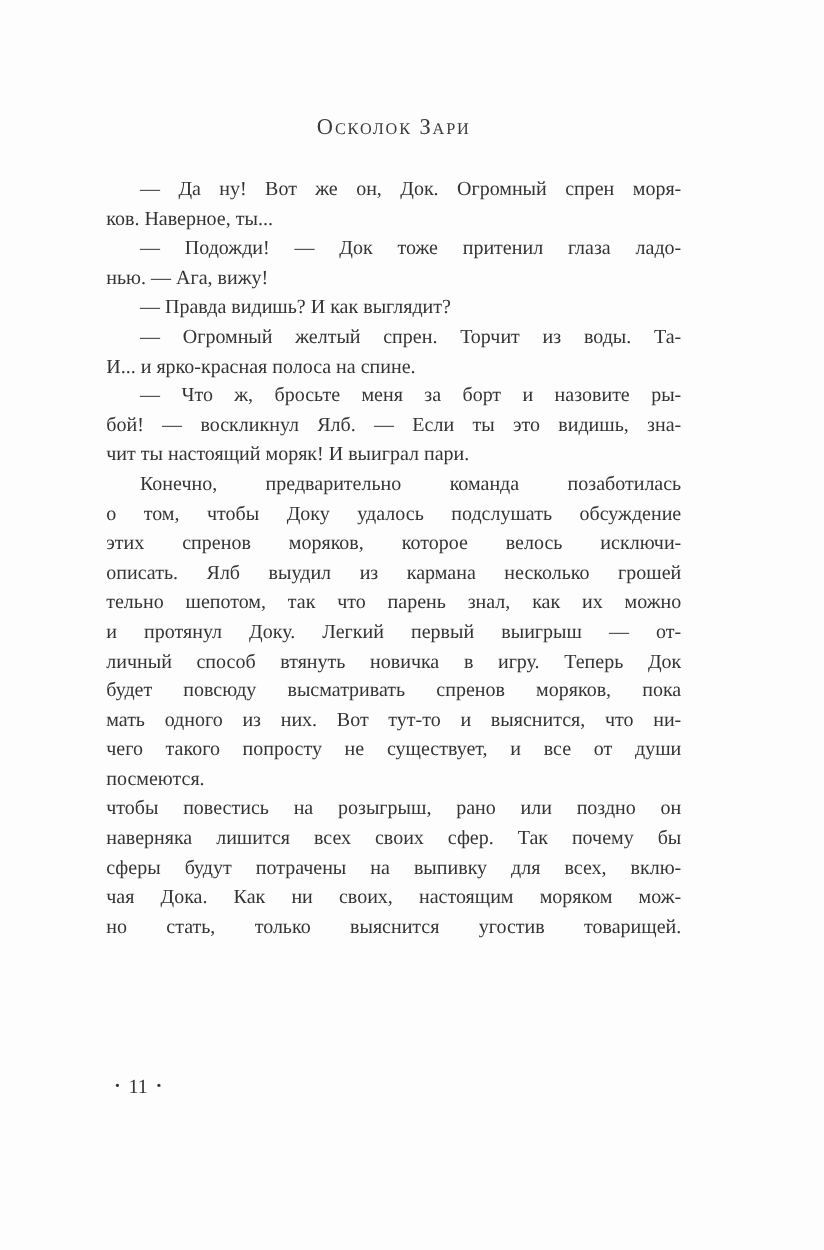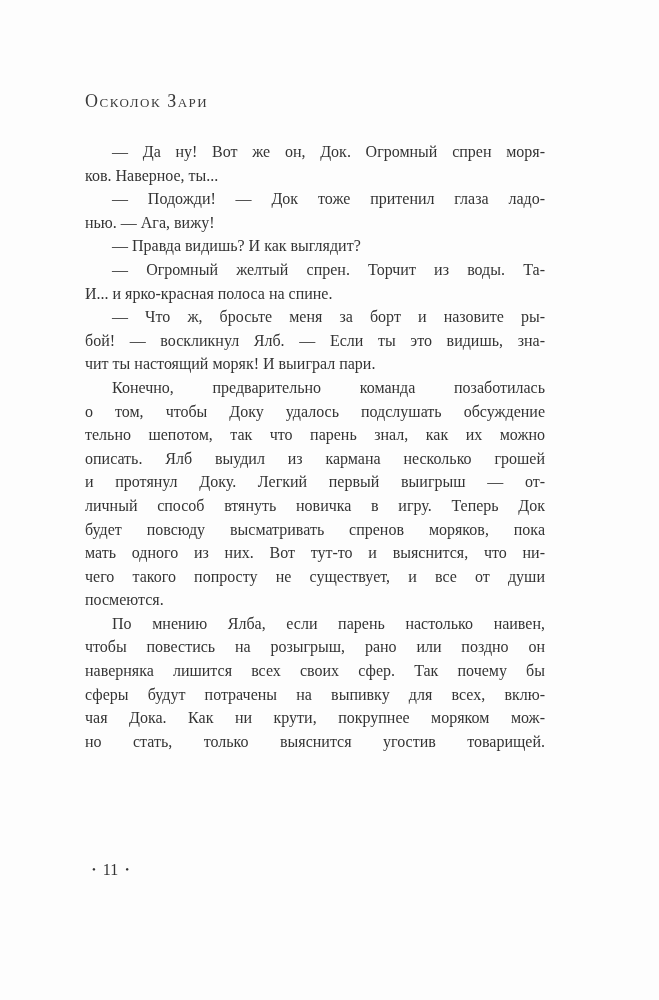--- a/index.html
+++ b/index.html
@@ -14,21 +14,21 @@
     background: #fdfdfd;
     font-family: "Liberation Serif", "DejaVu Serif", serif;
     color: #343434;
     overflow: hidden;
   }
   .running-head {
     position: absolute;
     top: 91px;
     left: 85px;
     width: 460px;
-    text-align: left;
+    text-align: center;
     font-size: 18px;
     font-variant: small-caps;
     letter-spacing: 1.5px;
     color: #3b3b3b;
   }
   .text-block {
     position: absolute;
     top: 140px;
     left: 85px;
     width: 460px;
@@ -88,35 +88,35 @@
         <div class="line para-end">И... и ярко-красная полоса на спине.</div>
       </div>
       <div class="para">
         <div class="line first">— Что ж, бросьте меня за борт и назовите ры-</div>
         <div class="line">бой! — воскликнул Ялб. — Если ты это видишь, зна-</div>
         <div class="line para-end">чит ты настоящий моряк! И выиграл пари.</div>
       </div>
       <div class="para">
         <div class="line first">Конечно, предварительно команда позаботилась</div>
         <div class="line">о том, чтобы Доку удалось подслушать обсуждение</div>
+        <div class="line">этих спренов моряков, которое велось исключи-</div>
+        <div class="line">описать. Ялб выудил из кармана несколько грошей</div>
         <div class="line">тельно шепотом, так что парень знал, как их можно</div>
-        <div class="line">описать. Ялб выудил из кармана несколько грошей</div>
         <div class="line">и протянул Доку. Легкий первый выигрыш — от-</div>
         <div class="line">личный способ втянуть новичка в игру. Теперь Док</div>
         <div class="line">будет повсюду высматривать спренов моряков, пока</div>
         <div class="line">мать одного из них. Вот тут-то и выяснится, что ни-</div>
         <div class="line">чего такого попросту не существует, и все от души</div>
         <div class="line para-end">посмеются.</div>
       </div>
       <div class="para">
-        <div class="line first">По мнению Ялба, если парень настолько наивен,</div>
         <div class="line">чтобы повестись на розыгрыш, рано или поздно он</div>
         <div class="line">наверняка лишится всех своих сфер. Так почему бы</div>
         <div class="line">сферы будут потрачены на выпивку для всех, вклю-</div>
-        <div class="line">чая Дока. Как ни крути, покрупнее моряком мож-</div>
+        <div class="line">чая Дока. Как ни своих, настоящим моряком мож-</div>
         <div class="line">но стать, только выяснится угостив товарищей.</div>
       </div>
     </div>
 
   <div class="folio">
     <span class="dot">•</span><span class="num">11</span><span class="dot">•</span>
   </div>
 </div>
 
 </body></html>

